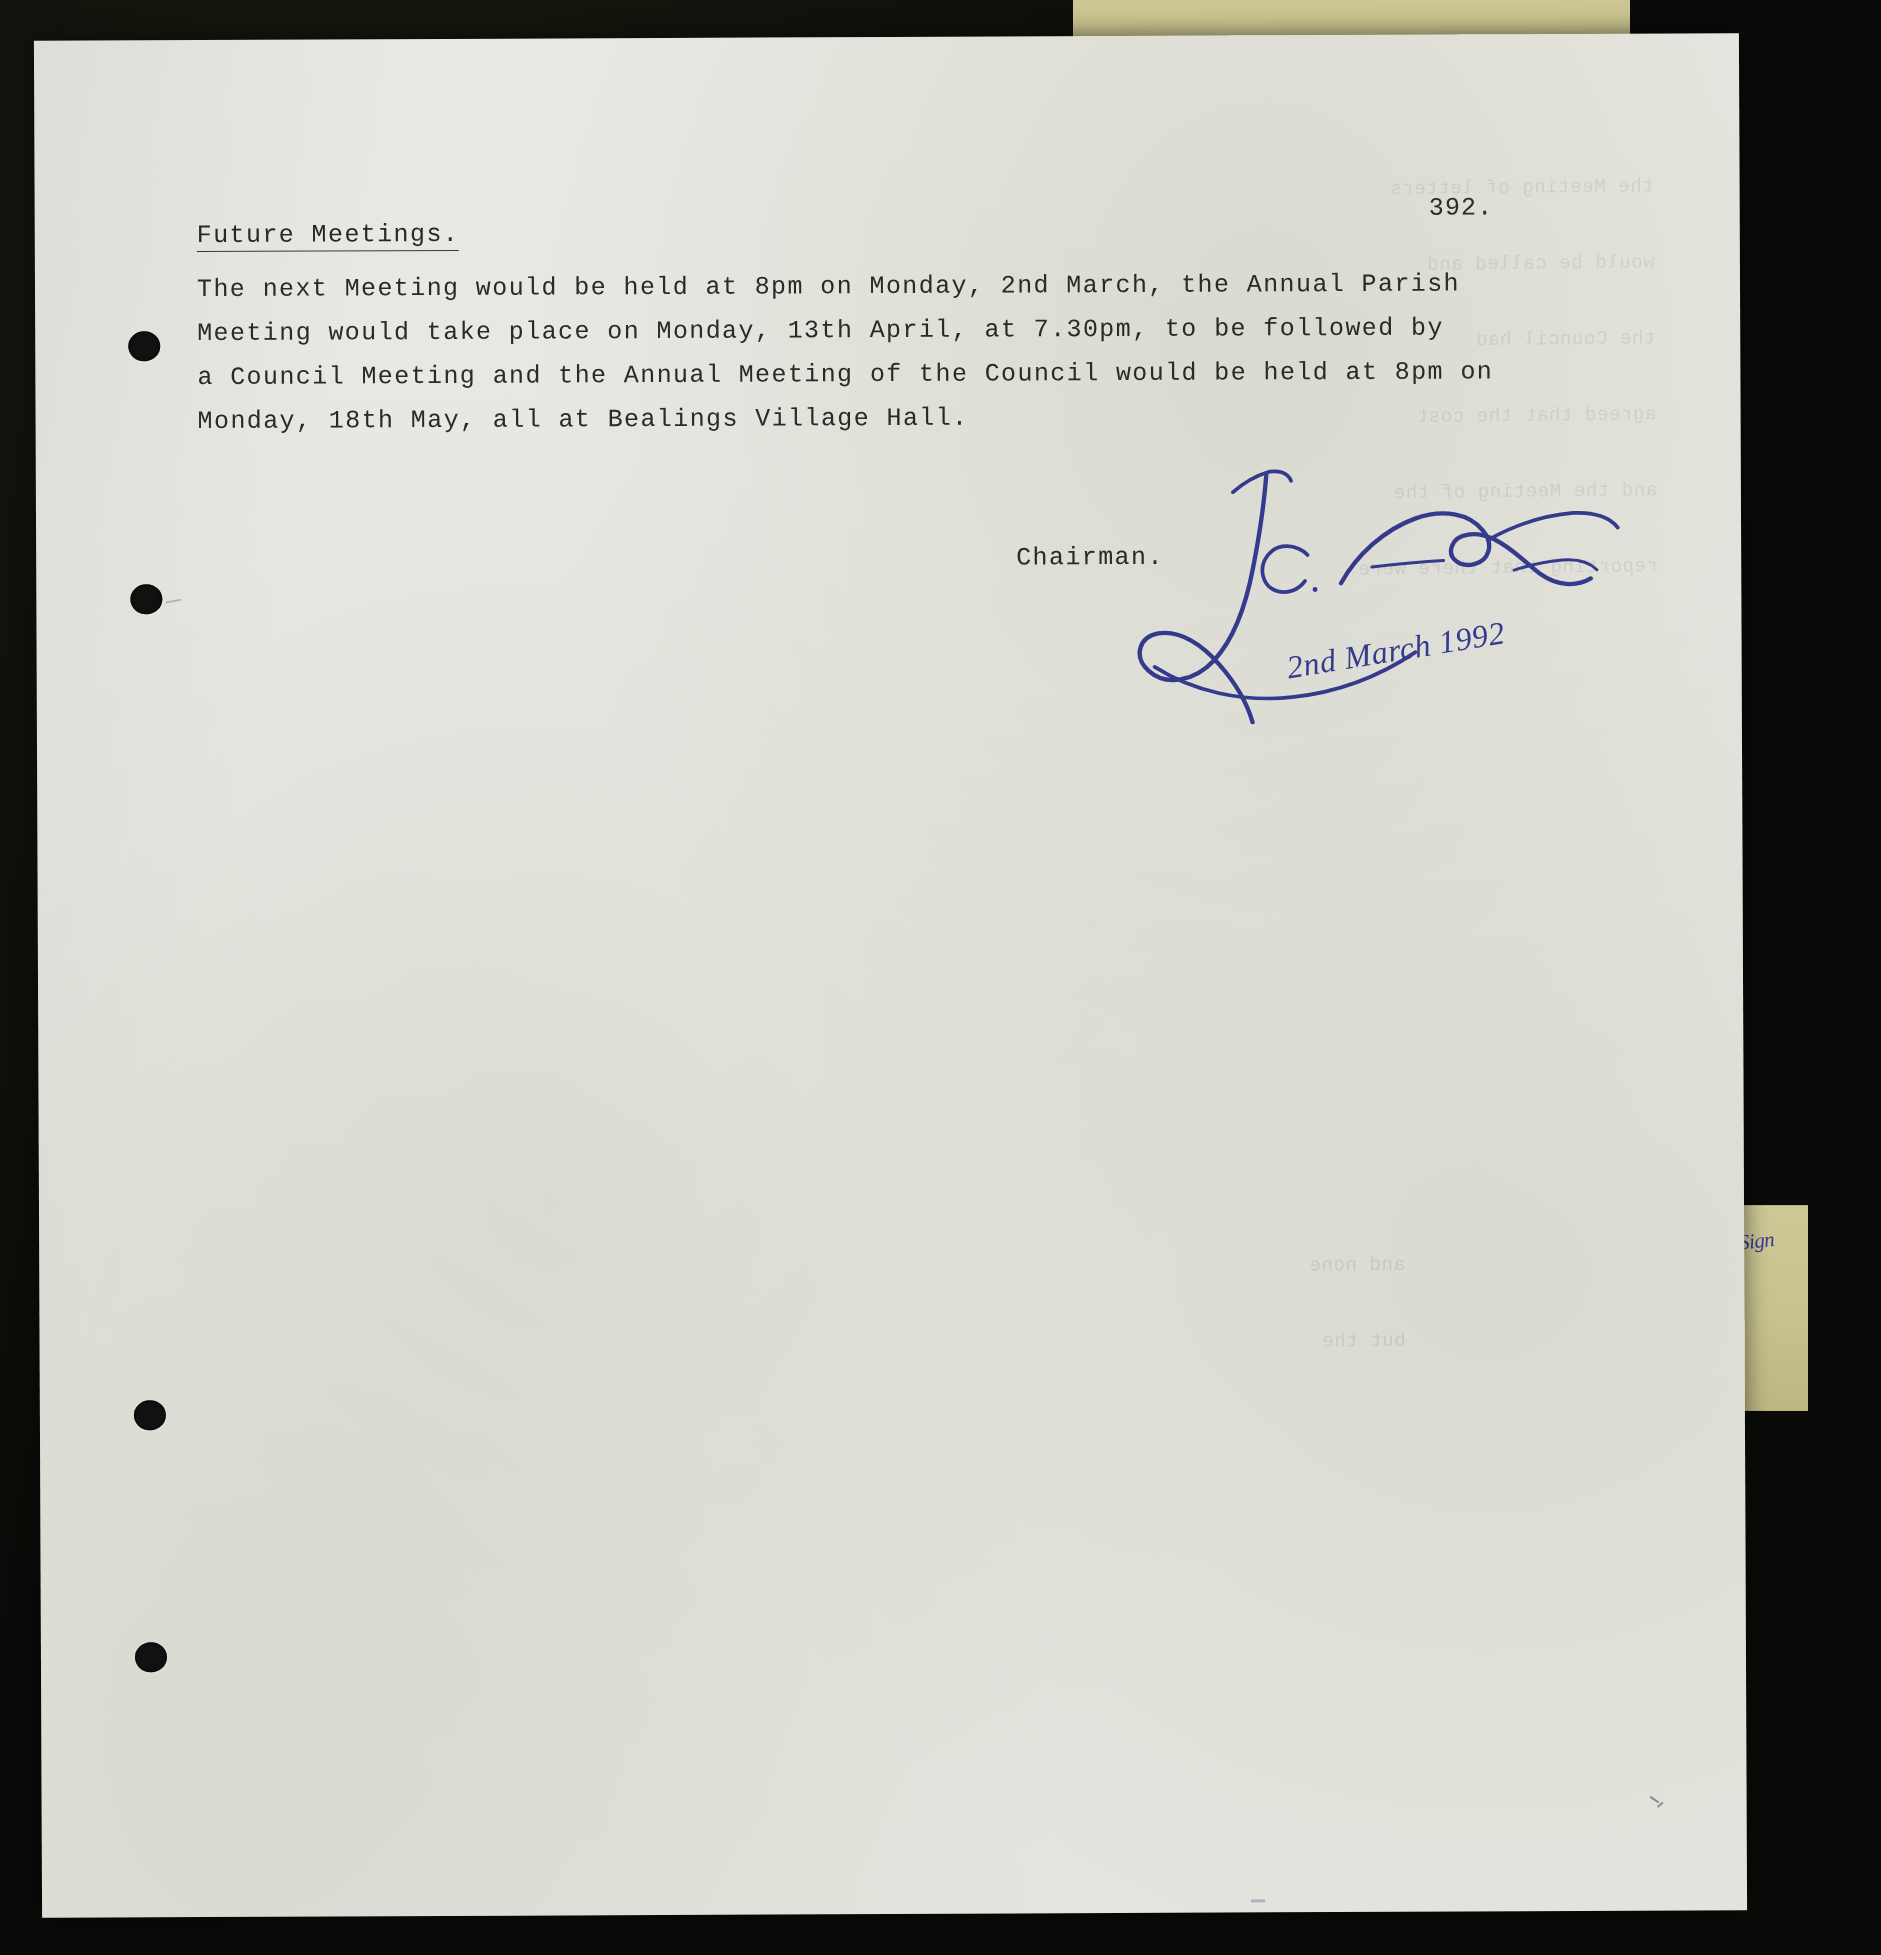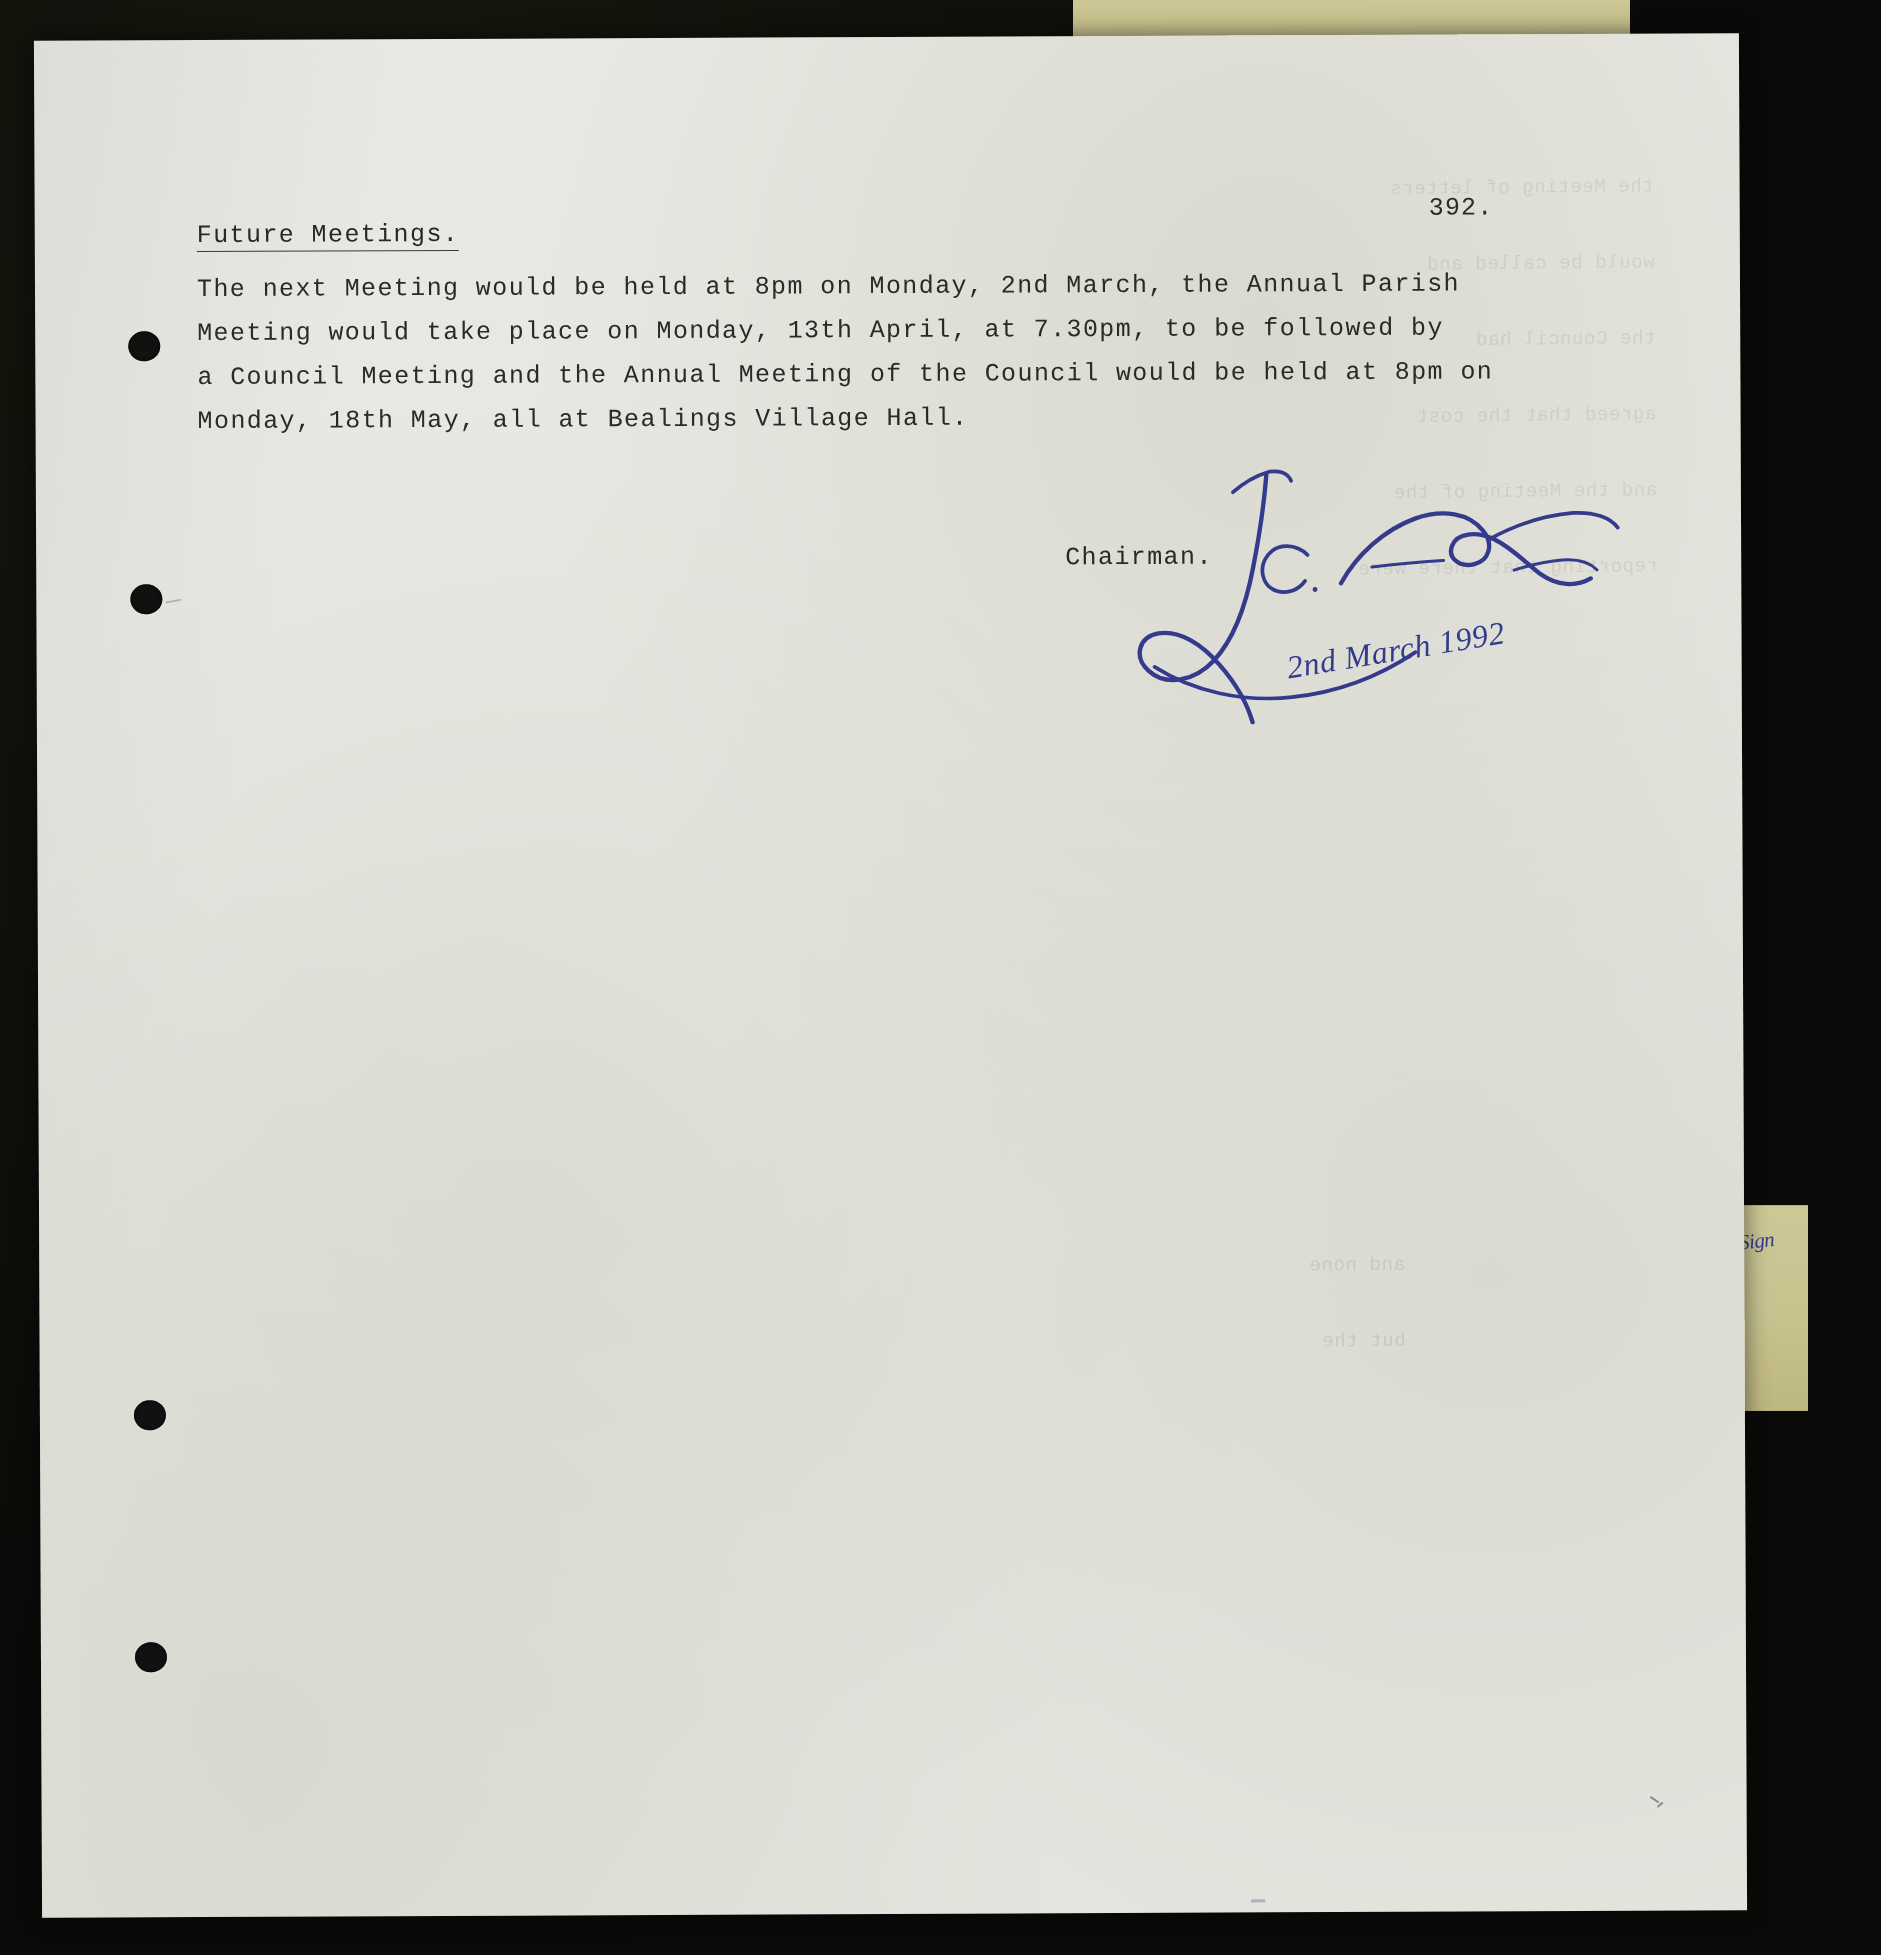--- a/index.html
+++ b/index.html
@@ -166,21 +166,21 @@
     top: 228px;
     width: 1459px;
     font-size: 25px;
     line-height: 44px;
     letter-spacing: 1.4px;
     color: #2a2a26;
     white-space: pre-wrap;
   }
   #chairman-label {
     position: absolute;
-    left: 1029px;
+    left: 980px;
     top: 507px;
     font-size: 25px;
     letter-spacing: 1.4px;
     color: #2a2a26;
   }
 
   
   #signature-block {
     position: absolute;
     left: 1045px;

